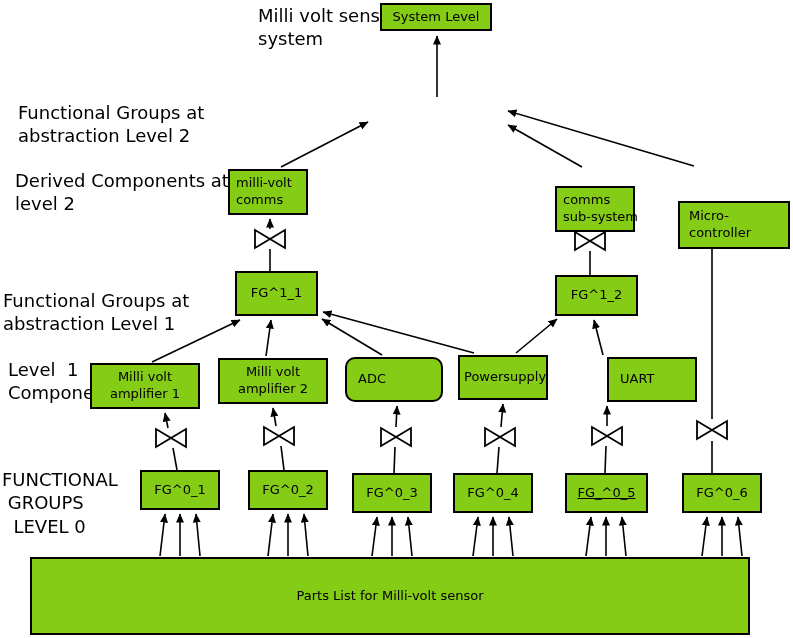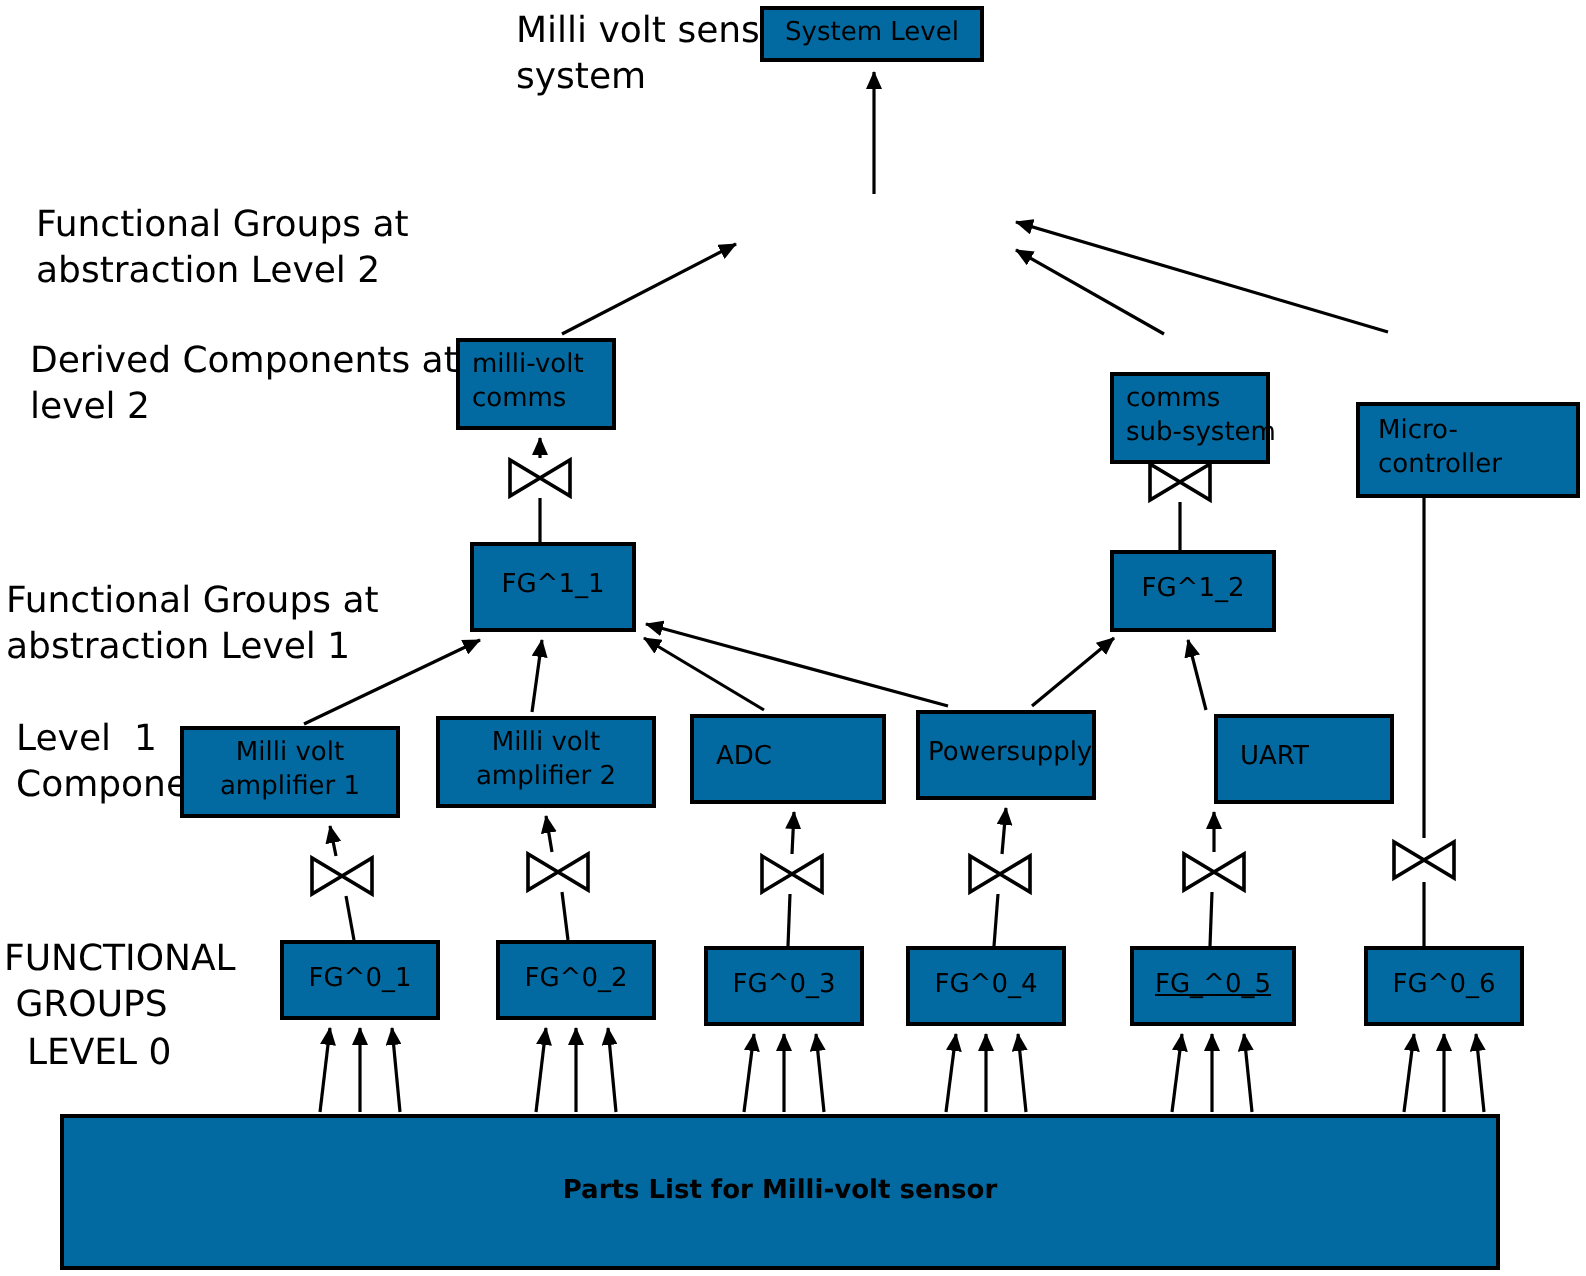--- a/index.html
+++ b/index.html
@@ -13,21 +13,21 @@
     overflow: hidden;
   }
   svg.connectors {
     position: absolute;
     left: 0; top: 0;
     z-index: 1;
   }
   .box {
     position: absolute;
     border: 2px solid #000;
-    background: #0369a1;
+    background: #84cc16;
     display: flex;
     align-items: center;
     justify-content: center;
     font-size: 13px;
     line-height: 1.3;
     white-space: pre;
     text-align: center;
     z-index: 2;
   }
   .box.left {
@@ -219,33 +219,33 @@
   <div class="box" style="left:235px; top:271px; width:83px; height:45px;">FG^1_1</div>
 
   <div class="box" style="left:555px; top:275px; width:83px; height:41px;">FG^1_2</div>
 
   <div class="box" style="left:90px; top:363px; width:110px; height:46px;">Milli volt
 amplifier 1</div>
 
   <div class="box" style="left:218px; top:358px; width:110px; height:46px;">Milli volt
 amplifier 2</div>
 
-  <div class="box left" style="left:345px; top:357px; width:98px; height:45px; padding-left:11px;">ADC</div>
+  <div class="box left" style="left:345px; top:357px; width:98px; height:45px; padding-left:11px;border-radius:10px;">ADC</div>
 
   <div class="box left" style="left:458px; top:355px; width:90px; height:45px; padding-left:4px;">Powersupply</div>
 
   <div class="box left" style="left:563px; top:357px; width:90px; height:45px; padding-left:11px;margin-left:44px;">UART</div>
 
   <div class="box" style="left:140px; top:470px; width:80px; height:40px;text-align:center;">FG^0_1</div>
 
   <div class="box" style="left:248px; top:470px; width:80px; height:40px;">FG^0_2</div>
 
   <div class="box" style="left:352px; top:473px; width:80px; height:40px;">FG^0_3</div>
 
   <div class="box" style="left:453px; top:473px; width:80px; height:40px;">FG^0_4</div>
 
   <div class="box" style="left:565px; top:473px; width:83px; height:40px;text-decoration:underline;">FG_^0_5</div>
 
   <div class="box" style="left:682px; top:473px; width:80px; height:40px;">FG^0_6</div>
 
-  <div class="box" style="left:30px; top:557px; width:720px; height:78px;font-weight:bold;">Parts List for Milli-volt sensor</div>
+  <div class="box" style="left:30px; top:557px; width:720px; height:78px;">Parts List for Milli-volt sensor</div>
 
 </div>
 
 </body></html>

